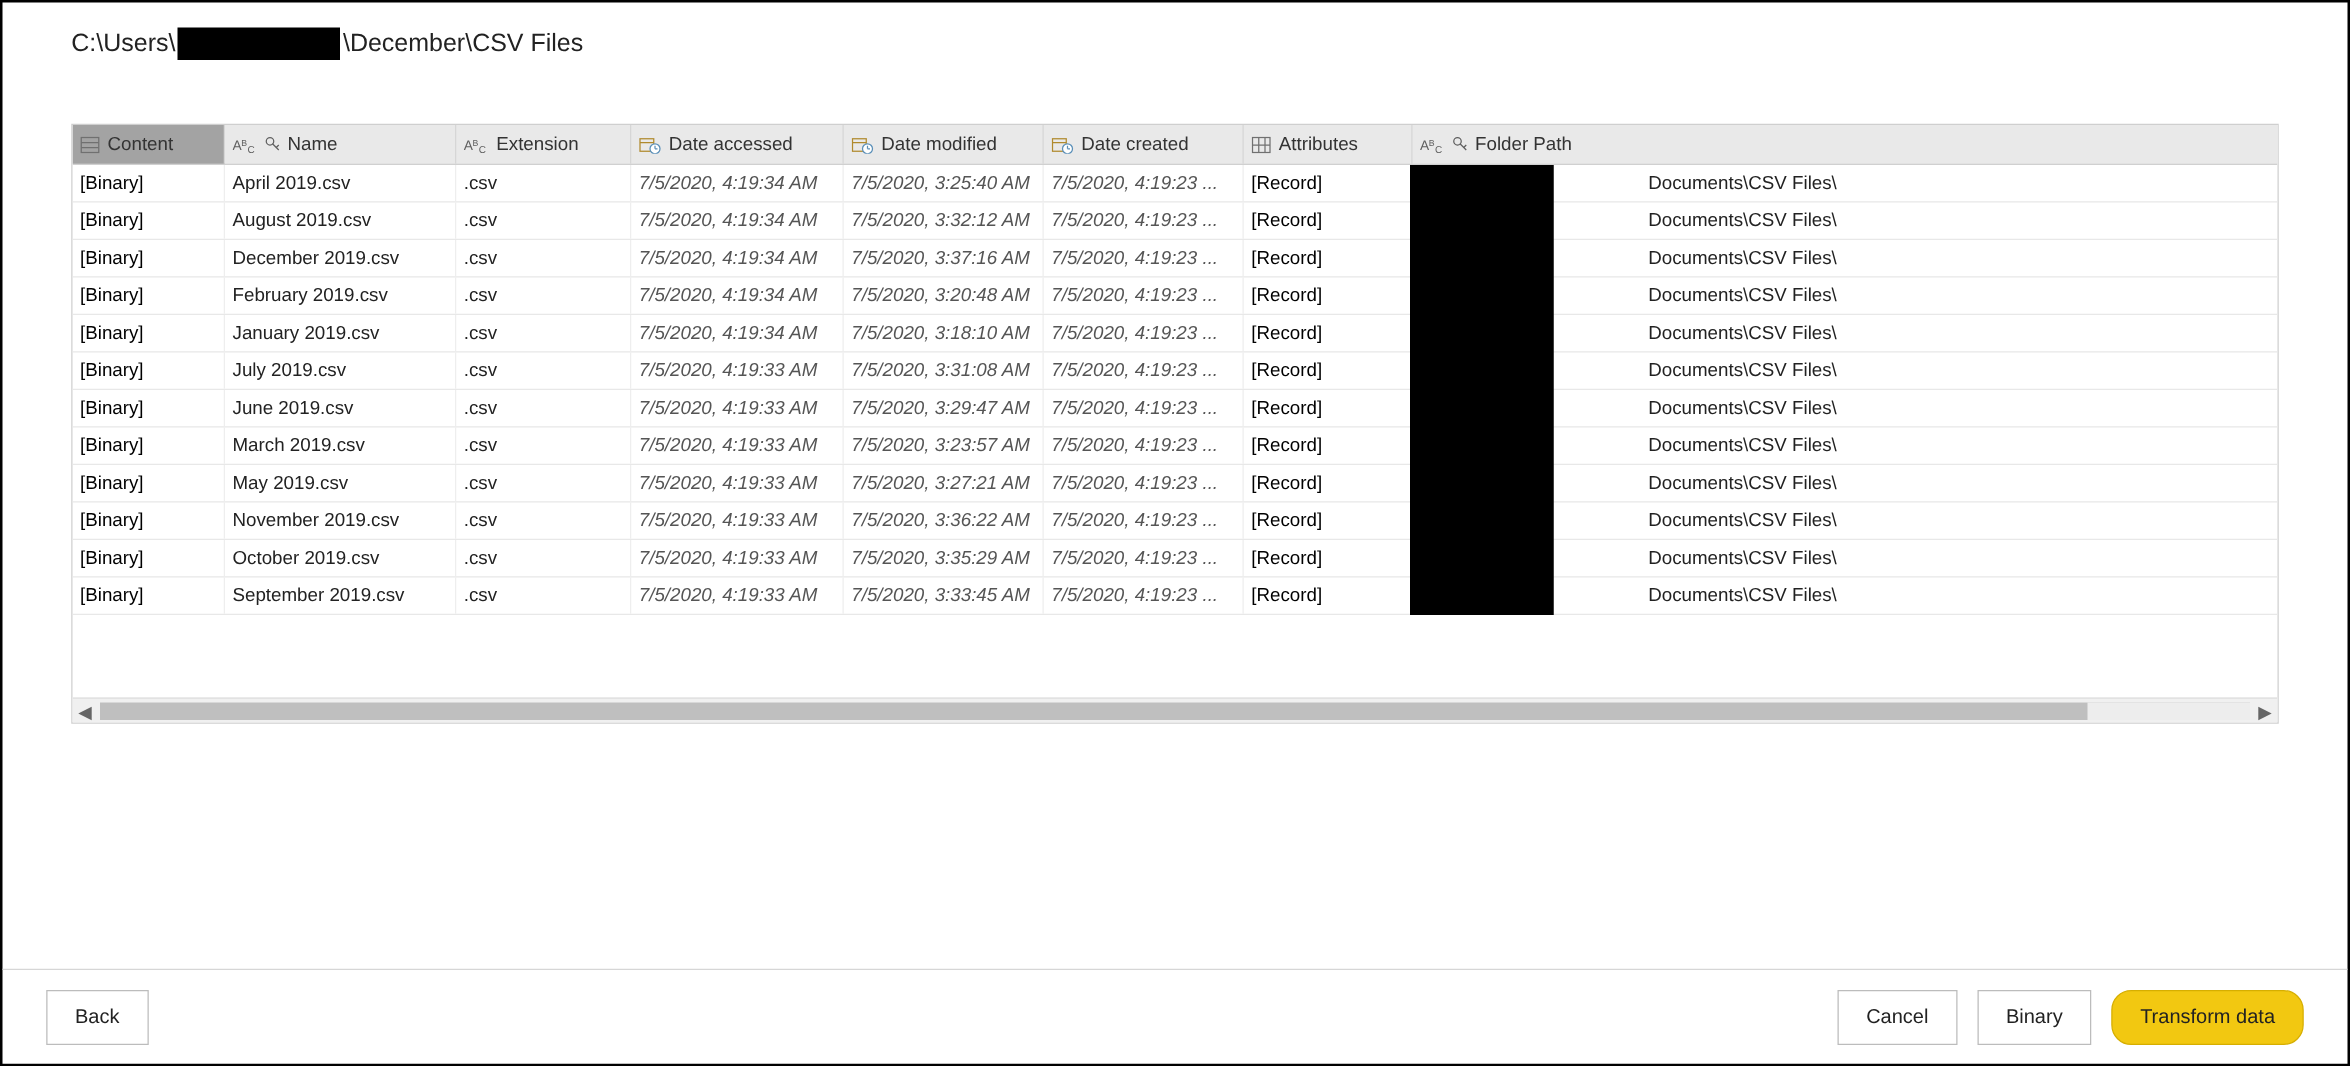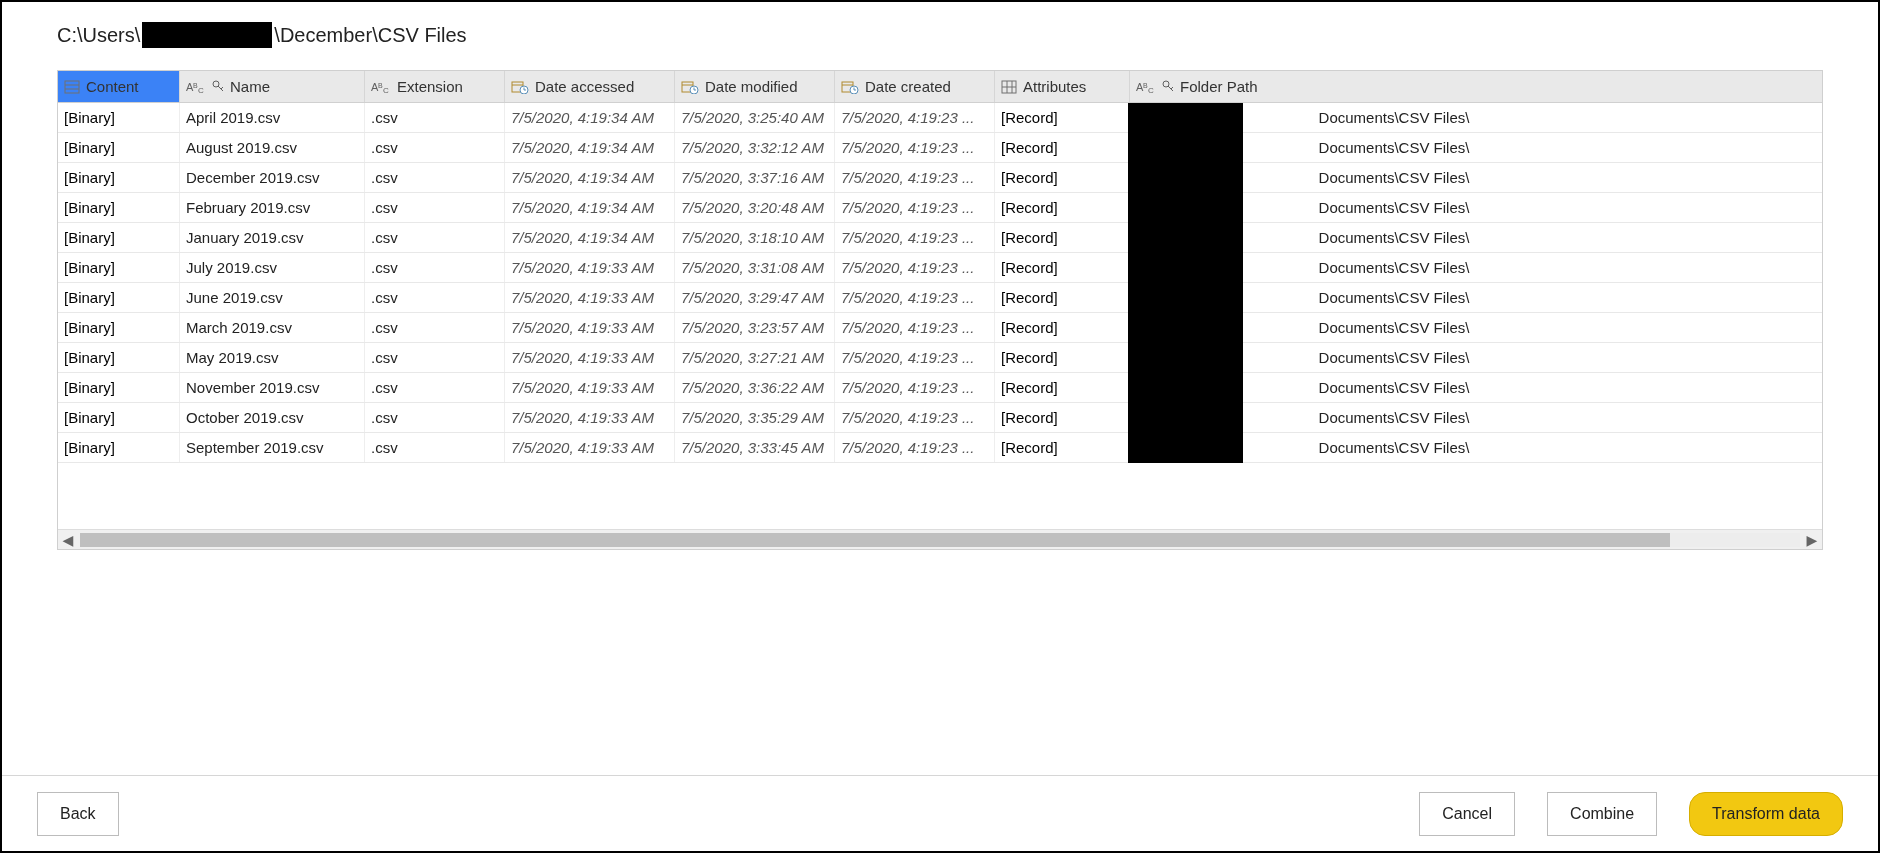--- a/index.html
+++ b/index.html
@@ -1,45 +1,45 @@
 <!DOCTYPE html>
 <html><head>
 <meta charset="utf-8">
 <style>
   * { box-sizing: border-box; }
   html, body { margin:0; padding:0; font-family: "Segoe UI", Arial, sans-serif; font-size:14px; background:#fff; color:#222; }
   .window { width:1880px; height:853px; border:2px solid #000; display:flex; flex-direction:column; background:#fff; }
   .titlebar { height:34px; background: linear-gradient(#f6f6f6,#eeeeee); border-bottom:1px solid #cfcfcf; display:flex; align-items:center; justify-content:center; position:relative; }
   .titlebar .title { font-size:16px; color:#333; }
   .titlebar .close { position:absolute; right:10px; top:4px; font-size:20px; color:#555; cursor:pointer; padding:0 4px; }
-  .content { flex:1; padding:20px 55px 0 55px; display:flex; flex-direction:column; overflow:hidden; }
+  .content { flex:1; padding:20px 55px 0 55px; display:flex; flex-direction:column; overflow:hidden;gap:29px; }
   .pathbar { display:flex; align-items:center; font-size:20px; color:#222; margin-bottom:22px; }
   .redact { display:inline-block; width:130px; height:26px; background:#000; margin:0 2px; }
   .table-wrap { border:1px solid #cfcfcf; overflow:hidden; display:flex; flex-direction:column; height:480px; position:relative; }
   .thead { display:flex; background:#e9e9e9; border-bottom:1px solid #d0d0d0; height:32px; flex-shrink:0; }
   .th { display:flex; align-items:center; border-right:1px solid #d6d6d6; height:100%; padding:0 6px; font-size:15px; color:#333; gap:6px; cursor:pointer; }
-  .th.selected { background:#3b82f6; }
+  .th.selected { background:#a3a3a3; }
   .tbody { overflow:hidden; flex:1; position:relative; }
   .tr { display:flex; height:30px; border-bottom:1px solid #e8e8e8; }
   .td { border-right:1px solid #eee; padding:0 6px; display:flex; align-items:center; font-size:15px; white-space:nowrap; overflow:hidden; }
   .c-content { width:122px; }
   .c-name    { width:185px; }
   .c-ext     { width:140px; }
   .c-acc     { width:170px; }
   .c-mod     { width:160px; }
   .c-crt     { width:160px; }
   .c-attr    { width:135px; }
   .c-path    { width:370px; border-right:none; position:relative; }
   .link-text { color:#000000; }
   .italic { font-style:italic; color:#555; }
   .hscroll { height:20px; background:#f0f0f0; border-top:1px solid #ddd; display:flex; align-items:center; flex-shrink:0; }
   .hscroll .arrow { width:20px; text-align:center; color:#666; cursor:pointer; user-select:none; }
   .hscroll .track { flex:1; height:14px; background:#bfbfbf; margin:0 2px; position:relative; }
   .hscroll .track::after { content:""; position:absolute; right:0; top:0; bottom:0; width:130px; background:#ededed; }
-  .footer { height:76px; border-top:1px solid #d6d6d6; display:flex; align-items:center; padding:0 35px; gap:32px; }
+  .footer { height:76px; border-top:1px solid #d6d6d6; display:flex; align-items:center; padding:0 35px; gap:16px; }
   .footer .spacer { flex:1; }
   .btn { height:44px; padding:0 22px; border:1px solid #bcbcbc; background:#fff; display:flex; align-items:center; justify-content:center; font-size:16px; color:#222; cursor:pointer; }
   .btn.primary { background:#f2c811; border-color:#d6ae00;border-radius:16px; }
   
   .ico { display:inline-flex; align-items:center; }
   svg { display:block; }
 
   .row-redact-overlay { position:absolute; top:0; left:1070px; width:115px; background:#000; z-index:5; }
 </style>
 </head>
@@ -345,20 +345,20 @@
 
   <div class="footer">
     <div class="btn">
         <span>Back</span>
       </div>
     <div class="spacer"></div>
     <div class="btn">
         <span>Cancel</span>
       </div>
     <div class="btn">
-        <span>Combine</span>
+        <span>Binary</span>
       </div>
     <div class="btn primary">
         <span>Transform data</span>
       </div>
   </div>
 
 </div>
 
 </body></html>

